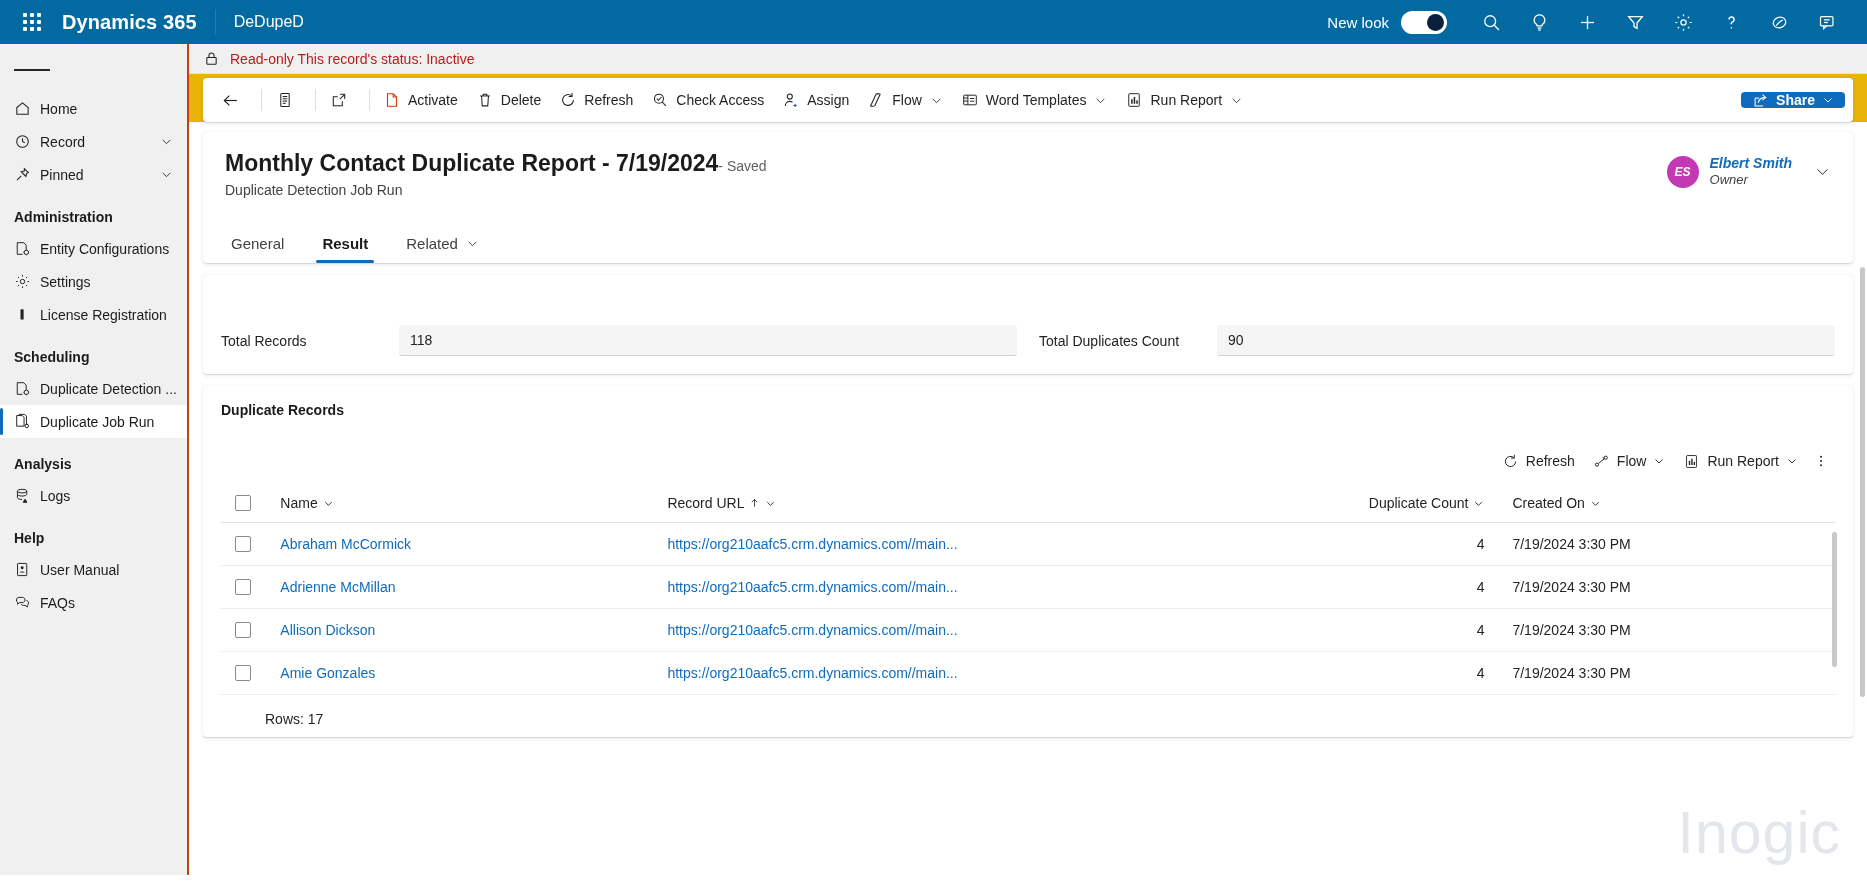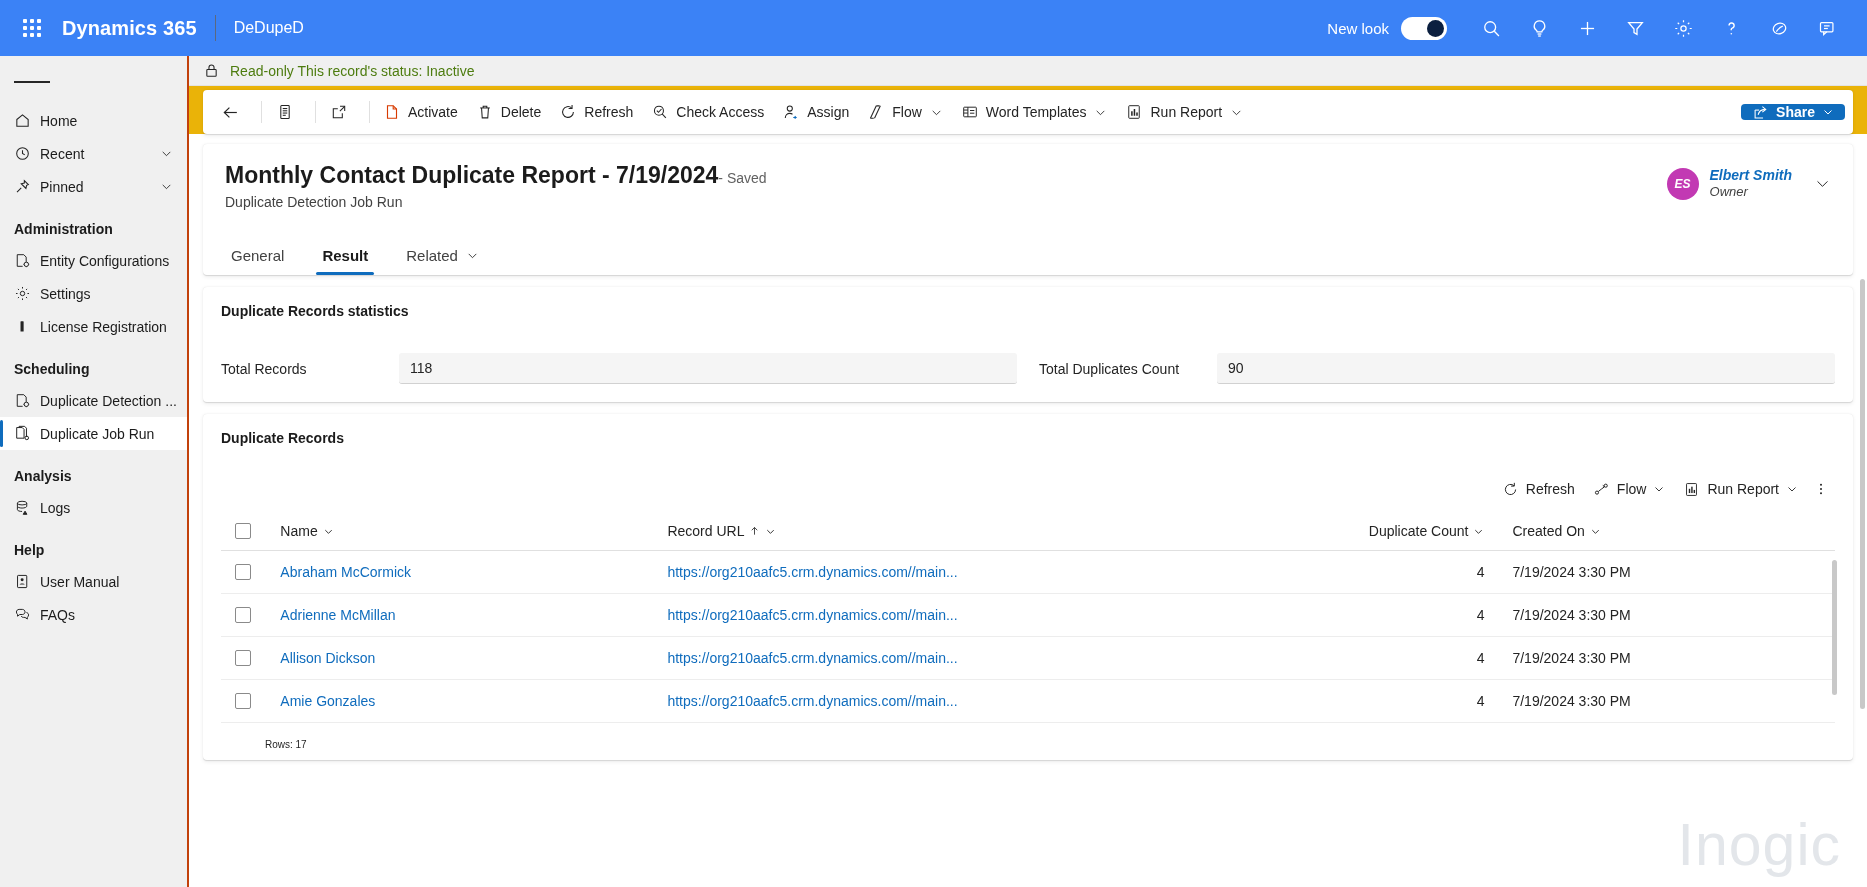--- a/index.html
+++ b/index.html
@@ -6,21 +6,21 @@
   html, body {
     width: 1867px; height: 887px;
     font-family: "Liberation Sans", sans-serif;
     background: #ffffff;
     overflow: hidden;
     -webkit-font-smoothing: antialiased;
   }
 
   
   #topnav {
-    height: 56px; background: #3b82f6;
+    height: 44px; background: #0369a1;
     display: flex; align-items: center;
     padding: 0 18px 0 12px;
     color: #ffffff; position: relative; z-index: 30;
   }
   .waffle { width: 40px; height: 40px; display: flex; align-items: center; justify-content: center; cursor: pointer; }
   .waffle-grid { display: grid; grid-template-columns: repeat(3, 4px); grid-template-rows: repeat(3, 4px); gap: 3px; }
   .waffle-grid i { background: #ffffff; border-radius: 1px; display: block; width: 4px; height: 4px; }
   #brand { font-size: 20px; font-weight: 700; letter-spacing: .1px; margin-left: 10px; white-space: nowrap; }
   .nav-sep { width: 1px; height: 26px; background: #5a6880; margin: 0 18px; }
   #appname { font-size: 16px; font-weight: 400; white-space: nowrap; }
@@ -68,21 +68,21 @@
   .side-group {
     font-size: 14px; font-weight: 700; color: #1b1b1b;
     padding: 18px 0 7px 14px; white-space: nowrap;
   }
 
   
   #main { flex: 1; background: #ffffff; display: flex; flex-direction: column; min-width: 0; }
 
   #readonly-bar {
     height: 30px; background: #f0f0f0; display: flex; align-items: center;
-    padding-left: 14px; font-size: 14px; color: #4d7c0f;
+    padding-left: 14px; font-size: 14px; color: #b91c1c;
     border-bottom: 1px solid #e3e3e3; flex: none;
   }
   #readonly-bar .lockico { margin-right: 10px; display: flex; align-items: center; }
 
   #cmdbar-wrap { padding: 4px 14px 0 14px; flex: none; background: #eab308; }
   #cmdbar {
     height: 44px; background: #ffffff; border-radius: 4px;
     display: flex; align-items: center; padding: 0 8px;
     box-shadow: 0 .3px 1px rgba(0,0,0,.12), 0 1.6px 4px rgba(0,0,0,.07);
   }
@@ -188,21 +188,21 @@
   .col-url { width: 470px; }
   .col-cnt { width: 185px; text-align: right; padding-right: 28px !important; }
   .col-date { width: 250px; }
   .chkbox {
     width: 16px; height: 16px; border: 1px solid #8a8a8a; border-radius: 2px;
     background: #fff; cursor: pointer; display: block; margin-left: 14px;
   }
   .lnk { color: #0f6cbd; cursor: pointer; }
   th.col-cnt .hd, th.col-chk { }
   th.col-cnt { text-align: right; }
-  #rowsfoot { font-size: 10px; color: #242424; padding: 16px 0 0 44px; }
+  #rowsfoot { font-size: 14px; color: #242424; padding: 16px 0 0 44px; }
 
   
   #grid-scroll {
     position: absolute; right: -2px; top: 46px; width: 5px; height: 135px;
     background: #c8c8c8; border-radius: 3px;
   }
   
   #page-scroll {
     position: absolute; right: 2px; top: 4px; width: 5px; height: 430px;
     background: #c8c8c8; border-radius: 3px;
@@ -311,21 +311,21 @@
       <span class="lbl">Home</span>
     </div>
 
     <div class="side-item">
       <span class="ico">
         <svg width="17" height="17" viewBox="0 0 24 24" fill="none" stroke="#242424" stroke-width="1.5">
             <circle cx="12" cy="12" r="8.2"></circle>
             <path d="M12 7.4V12l3.2 2"></path>
           </svg>
       </span>
-      <span class="lbl">Recent</span>
+      <span class="lbl">Record</span>
       <span class="chev">
         <svg width="13" height="13" viewBox="0 0 24 24" fill="none" stroke="#242424" stroke-width="1.6">
             <polyline points="5,9 12,16 19,9"></polyline>
           </svg>
       </span>
     </div>
 
     <div class="side-item">
       <span class="ico">
         <svg width="17" height="17" viewBox="0 0 24 24" fill="none" stroke="#242424" stroke-width="1.5">
@@ -636,21 +636,20 @@
                 <polyline points="5,9 12,16 19,9"></polyline>
               </svg>
           </span>
         </div>
       </div>
     </div>
 
     <div id="scroll">
 
       <div class="card">
-        <div class="card-title">Duplicate Records statistics</div>
         <div id="stats-row">
           <div class="stat">
             <div class="stat-label">Total Records</div>
             <div class="stat-field">118</div>
           </div>
           <div class="stat-gap"></div>
           <div class="stat">
             <div class="stat-label">Total Duplicates Count</div>
             <div class="stat-field">90</div>
           </div>

